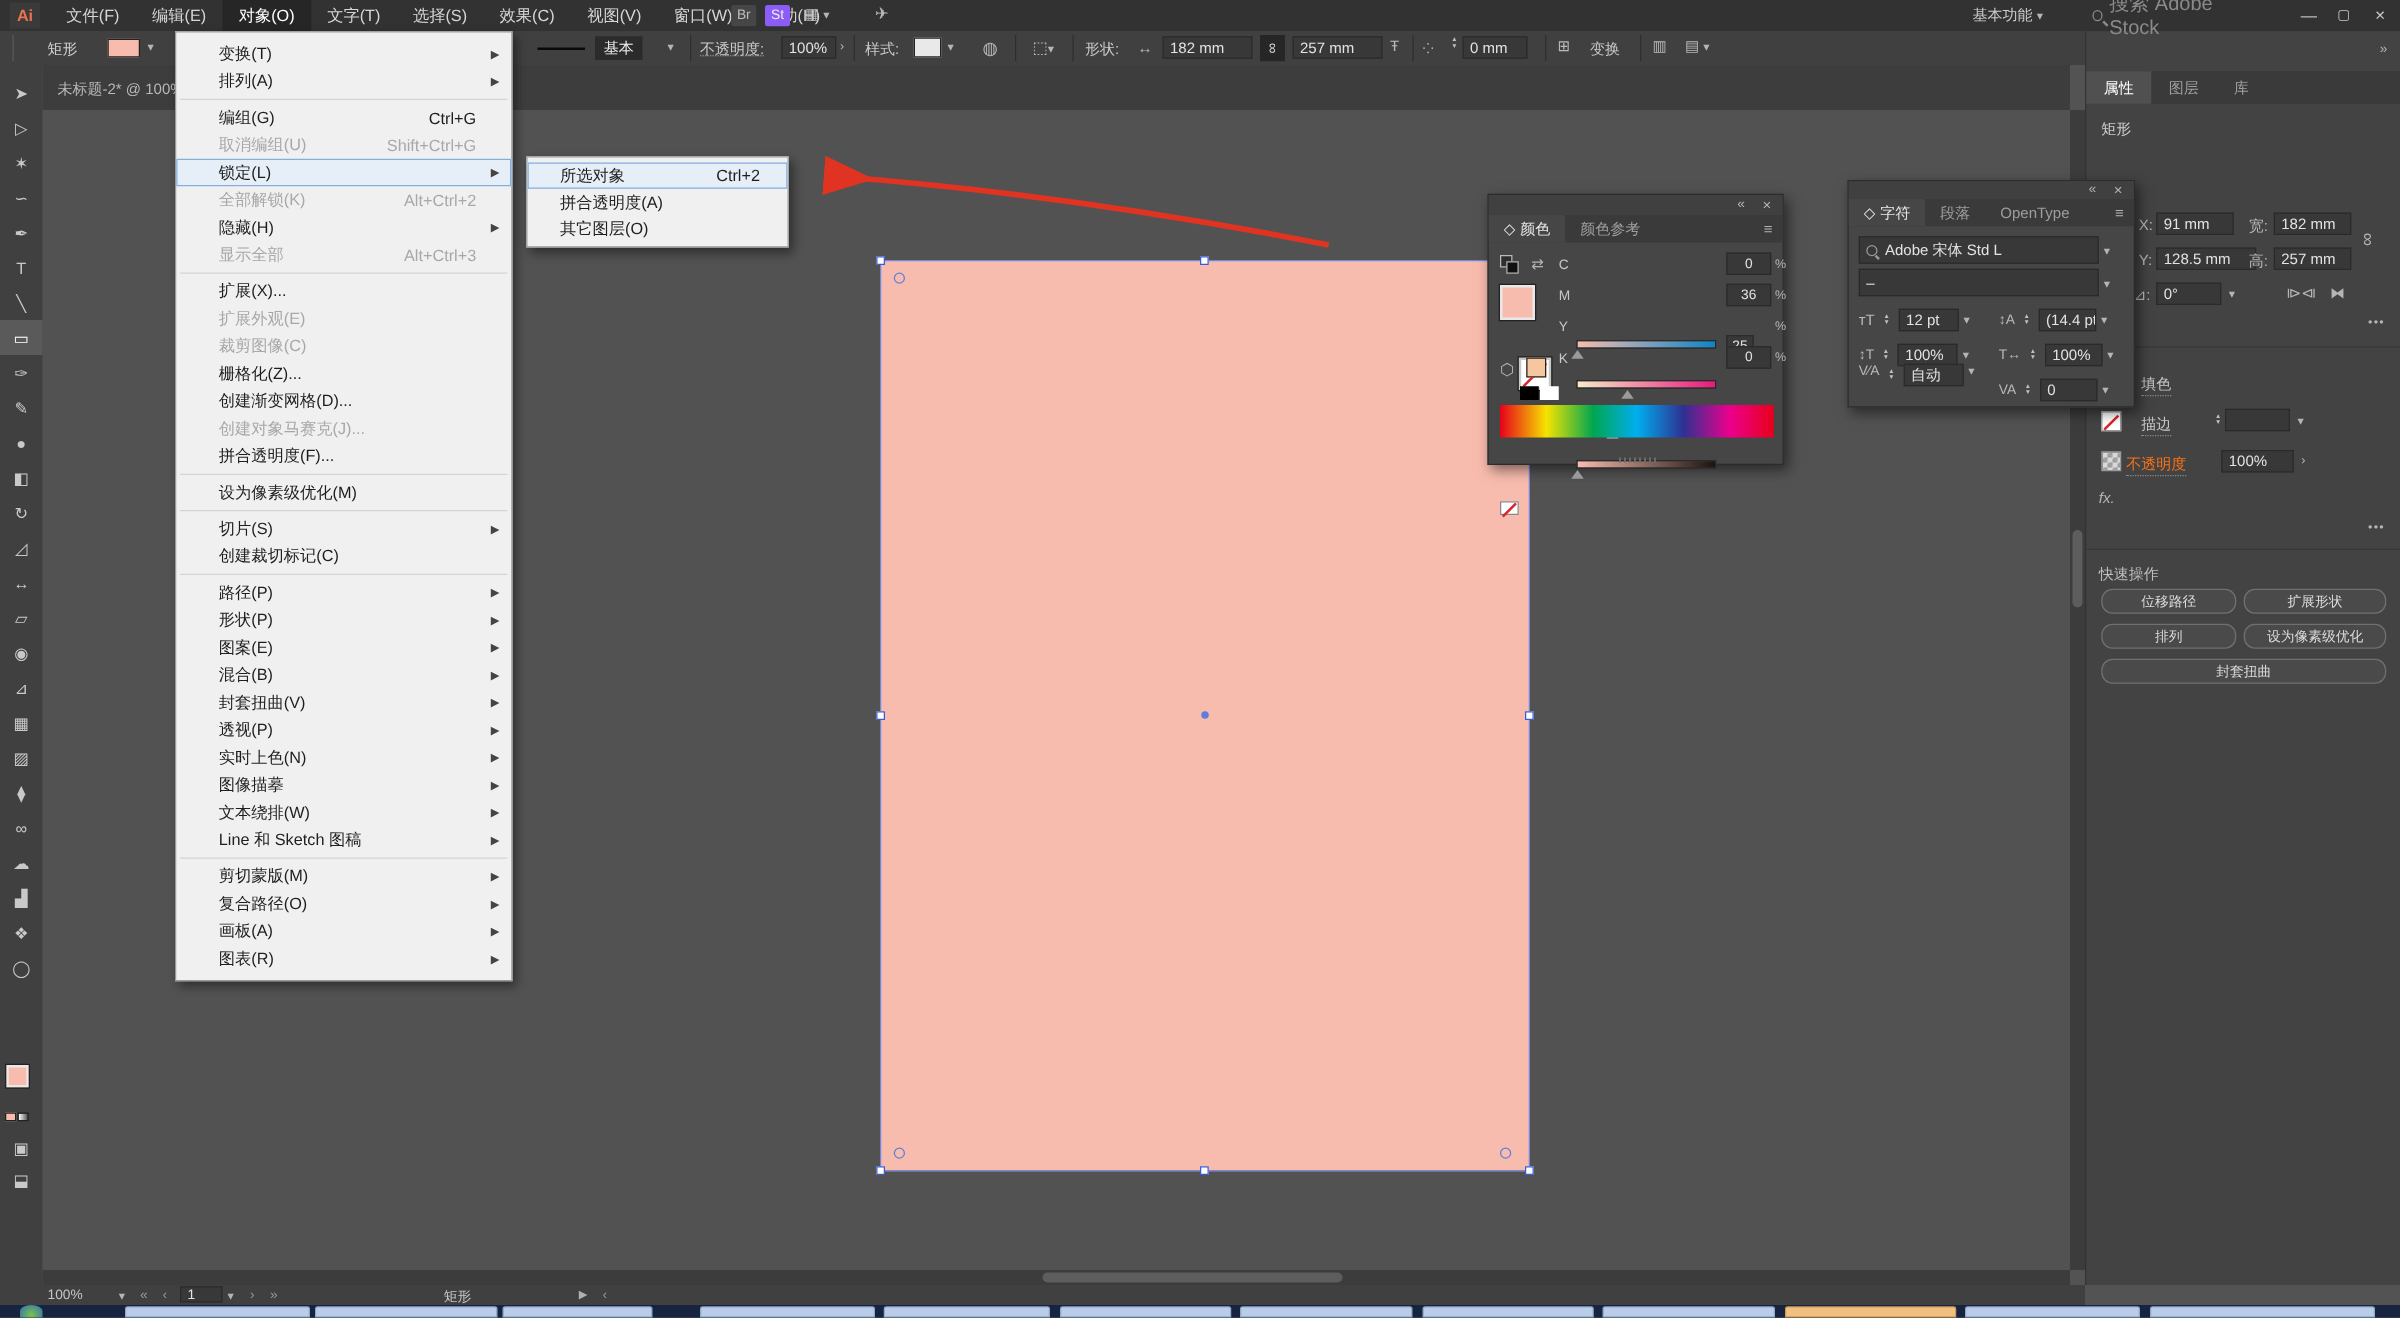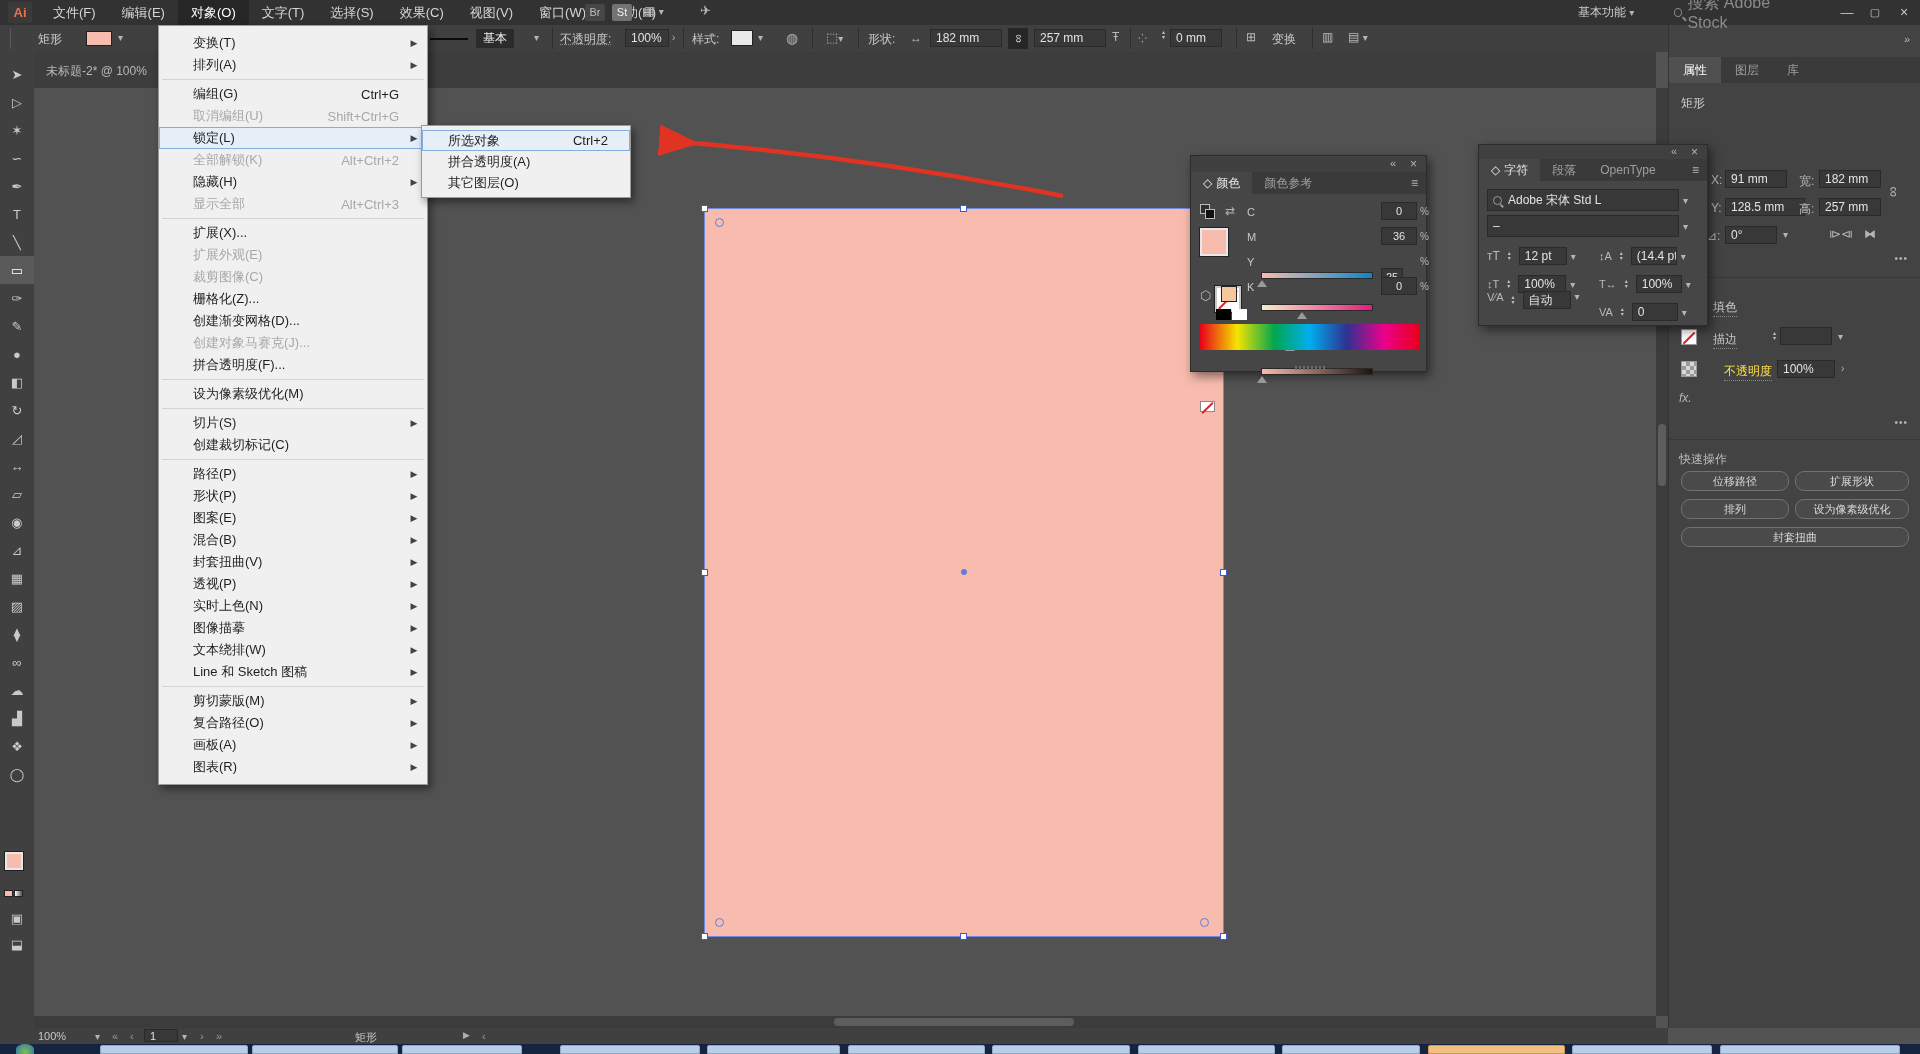--- a/index.html
+++ b/index.html
@@ -73,21 +73,21 @@
 </style>
 </head>
 <body>
 
 <div class="abs" id="titlebar">
   <span class="abs" style="left:8px;top:2px;width:24px;height:21px;background:#3a3a3a;color:#e8734f;font-weight:bold;font-size:13px;text-align:center;line-height:21px;">Ai</span>
   <span class="abs" style="left:40px;">
     <span class="menubar-item">文件(F)</span><span class="menubar-item">编辑(E)</span><span class="menubar-item active">对象(O)</span><span class="menubar-item">文字(T)</span><span class="menubar-item">选择(S)</span><span class="menubar-item">效果(C)</span><span class="menubar-item">视图(V)</span><span class="menubar-item">窗口(W)</span><span class="menubar-item">帮助(H)</span>
   </span>
   <span class="abs" style="left:585px;top:4px;width:20px;height:17px;background:#464646;border-radius:2px;font-size:11px;text-align:center;line-height:17px;color:#bdbdbd;">Br</span>
-  <span class="abs" style="left:612px;top:4px;width:20px;height:17px;background:#737373;border-radius:2px;font-size:11px;text-align:center;line-height:17px;color:#eeeeee;">St</span>
+  <span class="abs" style="left:612px;top:4px;width:20px;height:17px;background:#8b5cf6;border-radius:2px;font-size:11px;text-align:center;line-height:17px;color:#eeeeee;">St</span>
   <span class="abs" style="left:644px;top:4px;font-size:12px;color:#bbbbbb;">▦ <span class="chev">▾</span></span>
   <span class="abs" style="left:700px;top:3px;font-size:13px;color:#bbbbbb;">✈</span>
   <span class="abs" style="left:1578px;top:4px;font-size:12px;color:#cccccc;"><span>基本功能</span> <span class="chev">▾</span></span>
   <span class="abs" style="left:1674px;top:4px;width:130px;height:17px;display:flex;align-items:center;gap:5px;color:#8a8a8a;font-size:16px;">
     <span style="width:9px;height:9px;border:1.5px solid #8a8a8a;border-radius:50%;position:relative;display:inline-block;">
         <span style="position:absolute;width:5px;height:1.5px;background:#8a8a8a;transform:rotate(45deg);left:7px;top:9px;"></span>
       </span>
     <span>搜索 Adobe Stock</span>
   </span>
   <span class="abs" style="left:1833px;top:0;width:28px;height:25px;text-align:center;line-height:25px;color:#c8c8c8;">—</span>
@@ -242,21 +242,21 @@
 <div class="handle" style="left:701px;top:569px;"></div>
 <div class="handle" style="left:1220px;top:569px;"></div>
 <div class="handle" style="left:701px;top:933px;"></div>
 <div class="handle" style="left:960px;top:933px;"></div>
 <div class="handle" style="left:1220px;top:933px;"></div>
 <div class="cornerw" style="left:715px;top:218px;"></div>
 <div class="cornerw" style="left:715px;top:918px;"></div>
 <div class="cornerw" style="left:1200px;top:918px;"></div>
 <div class="abs" style="left:961px;top:569px;width:6px;height:6px;background:#5f7ddd;border-radius:50%;z-index:3;"></div>
 
-<div class="abs menu" style="left:158px;top:25px;width:270px;">
+<div class="abs menu" style="left:140px;top:25px;width:270px;">
   <div class="mrow">
       <span class="ml">变换(T)</span>
       <span class="ms"></span>
       <span class="ma">▶</span>
     </div>
   <div class="mrow">
       <span class="ml">排列(A)</span>
       <span class="ms"></span>
       <span class="ma">▶</span>
     </div>
@@ -505,21 +505,21 @@
   <div class="abs dotted" style="left:44px;top:306px;color:#c8c8c8;">描边</div>
   <div class="abs" style="left:100px;top:302px;display:flex;">
     <span class="stepper">
         <span>▴</span>
         <span>▾</span>
       </span>
     <span class="fld" style="width:52px;"></span>
     <span class="chev" style="margin-left:6px;margin-top:4px;">▾</span>
   </div>
   <div class="abs checker" style="left:12px;top:336px;width:16px;height:16px;border:1px solid #999;"></div>
-  <div class="abs dotted" style="left:55px;top:338px;color:#fde047;">不透明度</div>
+  <div class="abs dotted" style="left:32px;top:338px;color:#f97316;">不透明度</div>
   <div class="abs fld" style="left:108px;top:335px;width:58px;">100%</div>
   <div class="abs chev" style="left:172px;top:338px;">›</div>
   <div class="abs" style="left:10px;top:366px;color:#b5b5b5;font-style:italic;">fx.</div>
   <div class="abs" style="right:12px;top:392px;color:#b5b5b5;font-size:10px;letter-spacing:1px;">•••</div>
   <div class="divider" style="top:414px;"></div>
 
   <div class="abs" style="left:10px;top:426px;color:#bdbdbd;">快速操作</div>
   <div class="qbtn" style="left:12px;top:446px;width:108px;">位移路径</div>
   <div class="qbtn" style="left:126px;top:446px;width:114px;">扩展形状</div>
   <div class="qbtn" style="left:12px;top:474px;width:108px;">排列</div>

